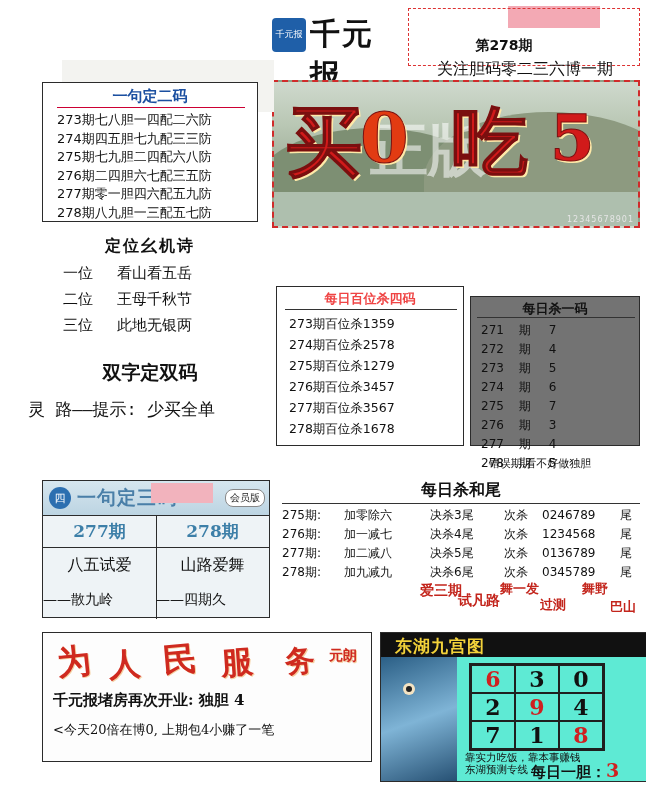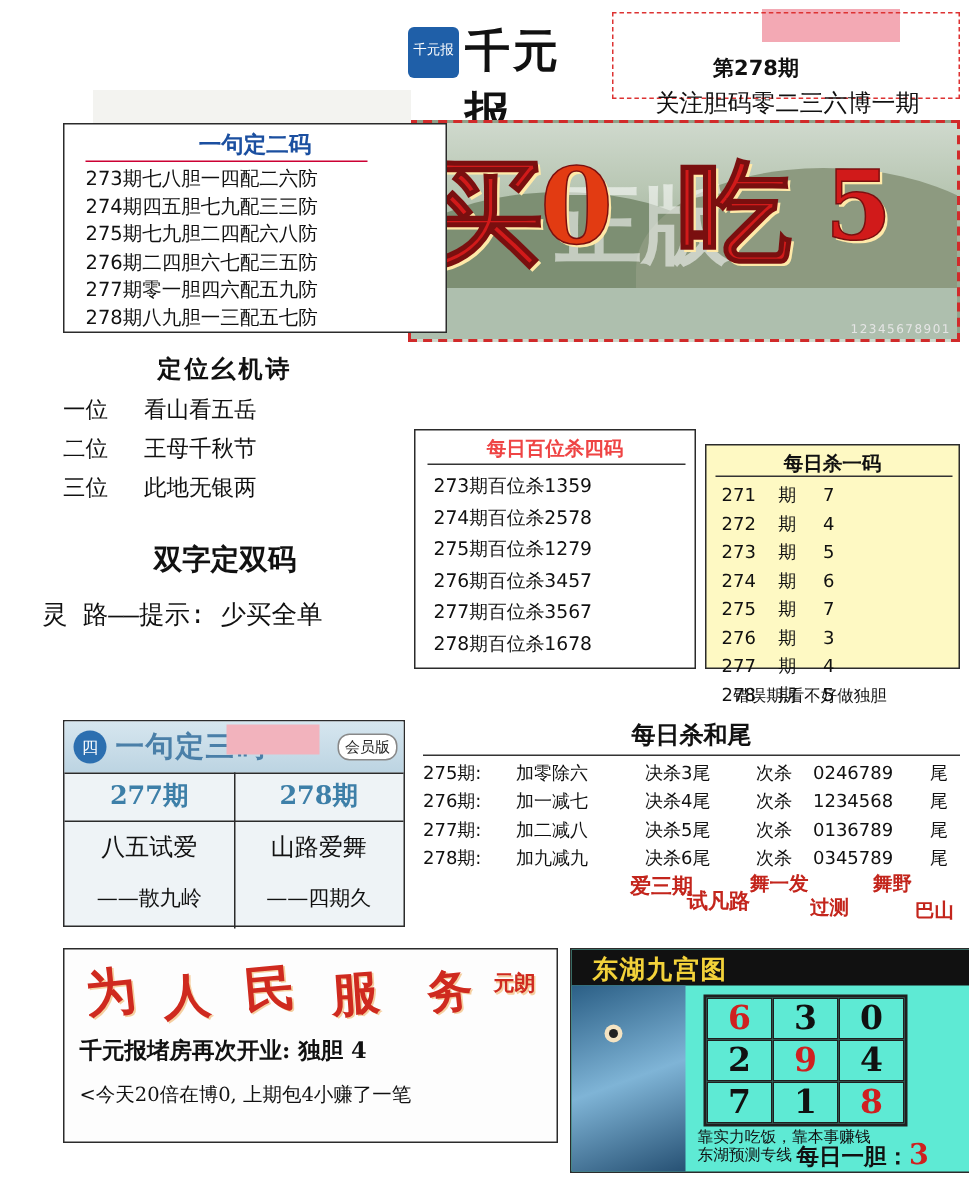--- a/index.html
+++ b/index.html
@@ -46,51 +46,51 @@
     font-family:"DejaVu Serif","Liberation Serif",serif;}
   #banner-white{position:absolute;left:62px;top:60px;width:212px;height:52px;background:#f3f3f0;}
   .bigchar{position:absolute;font-weight:bold;font-family:"DejaVu Serif","Liberation Serif",serif;
            color:#d11a1a;-webkit-text-stroke:1px #7a0f0f;text-shadow:2px 2px 0 #ffe9a8;}
   #bc1{left:286px;top:92px;font-size:76px;}
   #bc2{left:360px;top:96px;font-size:70px;color:#e23b12;}
   #bc3{left:452px;top:92px;font-size:76px;}
   #bc4{left:550px;top:100px;font-size:64px;}
 
   
-  #tbl1{left:42px;top:82px;width:256px;height:140px;border:1px solid #2b2b2b;background:#fff;}
+  #tbl1{left:42px;top:82px;width:216px;height:140px;border:1px solid #2b2b2b;background:#fff;}
   #tbl1 .title{position:absolute;left:0;top:4px;width:100%;text-align:center;font-size:15px;font-weight:bold;color:#1b4fa0;
       font-family:"DejaVu Serif","Liberation Serif",serif;}
   #tbl1 .rule{position:absolute;left:14px;top:24px;width:188px;height:1px;background:#c03}
   #tbl1 ul{list-style:none;margin:0;padding:0;position:absolute;left:14px;top:28px;}
   #tbl1 li{font-size:13px;line-height:18.5px;color:#111;white-space:nowrap;}
 
   
   #poem{left:42px;top:236px;width:216px;height:120px;}
   #poem .title{text-align:center;font-size:16px;font-weight:bold;color:#111;letter-spacing:2px;
      font-family:"DejaVu Serif","Liberation Serif",serif;}
-  #poem .row{display:flex;font-size:15px;margin-top:7px;color:#111;
+  #poem .row{display:flex;justify-content:center;font-size:15px;margin-top:7px;color:#111;
      font-family:"DejaVu Serif","Liberation Serif",serif;}
   #poem .row .k{width:54px;}
   #poem .row .v{width:120px;}
 
   
   #twochar{left:42px;top:360px;width:216px;text-align:center;font-size:19px;font-weight:bold;color:#111;
      font-family:"DejaVu Serif","Liberation Serif",serif;}
   #tipline{left:28px;top:398px;width:250px;font-size:17px;color:#111;
      font-family:Liberation Mono, monospace;}
 
   
   #tbl2{left:276px;top:286px;width:188px;height:160px;border:1px solid #2b2b2b;background:#fff;}
   #tbl2 .title{position:absolute;left:0;top:3px;width:100%;text-align:center;font-size:13px;font-weight:bold;color:#ef4444;}
   #tbl2 .rule{position:absolute;left:8px;top:22px;width:172px;height:1px;background:#333;}
   #tbl2 ul{list-style:none;margin:0;padding:0;position:absolute;left:12px;top:26px;}
   #tbl2 li{font-size:12.5px;line-height:21px;color:#111;white-space:nowrap;}
 
   
-  #tbl3{left:470px;top:296px;width:170px;height:150px;border:1px solid #2b2b2b;background:#fef9c3;}
+  #tbl3{left:470px;top:296px;width:170px;height:150px;border:1px solid #2b2b2b;background:#737373;}
   #tbl3 .title{position:absolute;left:0;top:3px;width:100%;text-align:center;font-size:13px;font-weight:bold;color:#111;}
   #tbl3 .rule{position:absolute;left:6px;top:20px;width:158px;height:1px;background:#333;}
   #tbl3 ul{list-style:none;margin:0;padding:0;position:absolute;left:10px;top:24px;}
   #tbl3 li{font-size:12px;line-height:19px;color:#111;white-space:nowrap;}
   #tbl3 li .n{display:inline-block;width:34px;}
   #tbl3 li .q{display:inline-block;width:26px;}
 
   #note1{left:440px;top:456px;width:200px;text-align:center;font-size:11px;color:#111;}
 
   
@@ -104,21 +104,21 @@
   #card .vip{position:absolute;right:4px;top:8px;font-size:10px;color:#2a2a2a;border:1px solid #888;
       border-radius:8px;padding:1px 4px;background:#fff;}
   #card .cellw{position:absolute;left:0;top:34px;width:100%;height:104px;}
   #card .col{position:absolute;top:0;width:50%;height:100%;}
   #card .col.l{left:0;border-right:1px solid #2b2b2b;}
   #card .col.r{left:50%;}
   #card .issue{height:32px;line-height:32px;text-align:center;font-size:17px;font-weight:bold;color:#3d7fa8;
       border-bottom:1px solid #2b2b2b;font-family:"DejaVu Serif","Liberation Serif",serif;}
   #card .l1{height:34px;line-height:34px;text-align:center;font-size:16px;color:#111;
       font-family:"DejaVu Serif","Liberation Serif",serif;}
-  #card .l2{height:34px;line-height:34px;text-align:center;font-size:14px;color:#111;
+  #card .l2{height:34px;line-height:34px;font-size:14px;color:#111;
       font-family:"DejaVu Serif","Liberation Serif",serif;}
   #redact-card{position:absolute;left:108px;top:2px;width:62px;height:20px;background:#f2b3bd;}
 
   
   #tbl4{left:282px;top:480px;width:358px;height:102px;}
   #tbl4 .title{text-align:center;font-size:16px;font-weight:bold;color:#111;
       font-family:"DejaVu Serif","Liberation Serif",serif;}
   #tbl4 .rule{margin:2px 0 2px 0;height:1px;background:#333;}
   #tbl4 .row{display:flex;font-size:12px;line-height:19px;color:#111;white-space:nowrap;}
   #tbl4 .c1{width:62px;} #tbl4 .c2{width:86px;} #tbl4 .c3{width:74px;}

